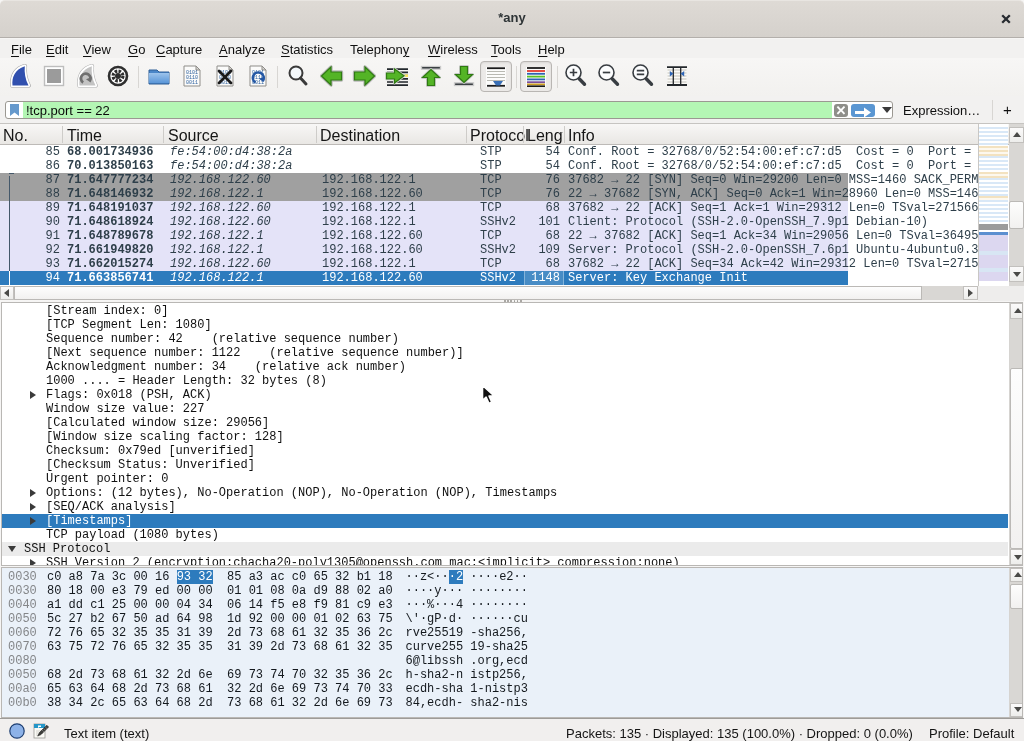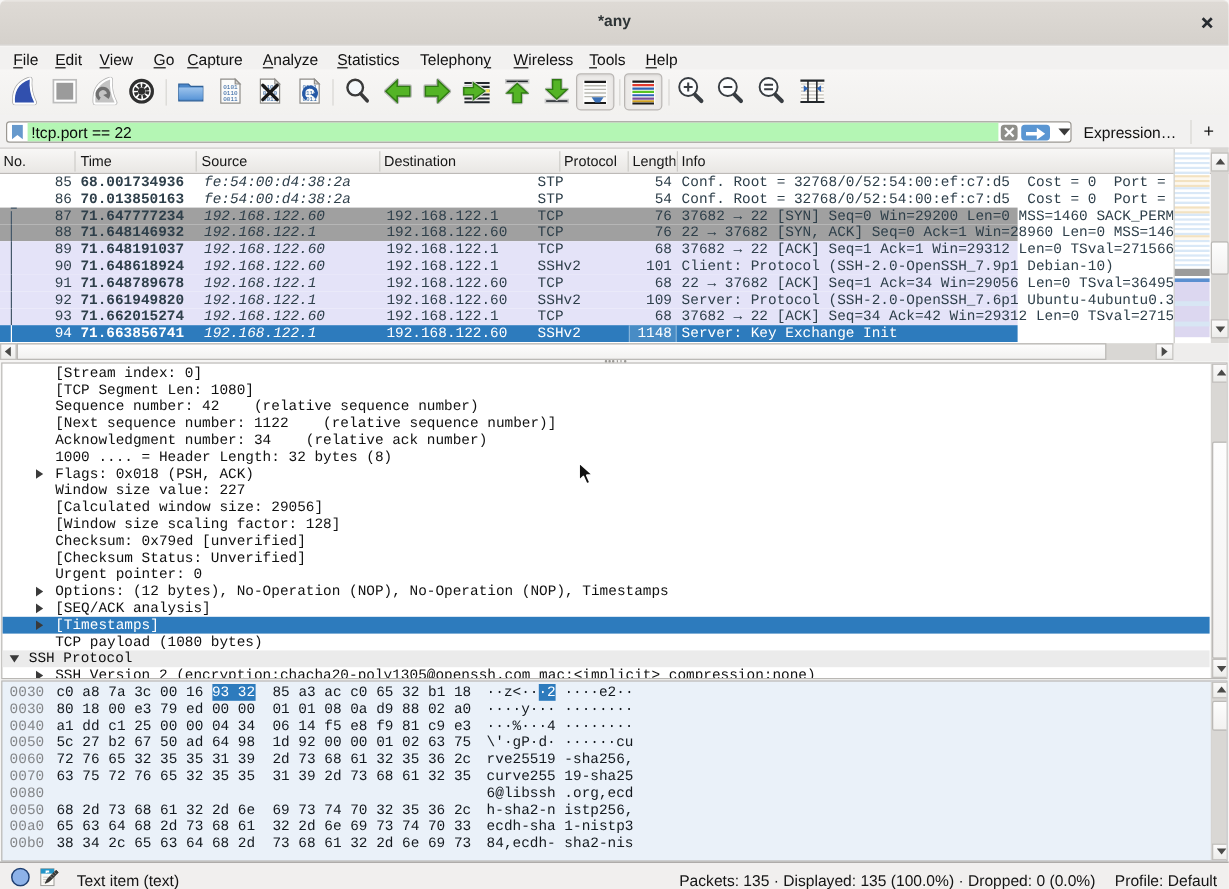--- a/index.html
+++ b/index.html
@@ -34,28 +34,28 @@
 #fxbtn { left:828px; top:1.5px; width:14px; height:13.5px; background:#8e8e89; border-radius:3px; color:#fff; font-size:13px; font-weight:bold; text-align:center; line-height:14px; }
 #fgobtn { left:845px; top:1.5px; width:24px; height:13.5px; background:#5a96d2; border-radius:3px; color:#fff; text-align:center; }
 #fcaret { left:876px; top:5px; width:0; height:0; border-left:5px solid transparent; border-right:5px solid transparent; border-top:6px solid #3a3a3a; }
 #fexpr { left:903px; top:7px; font-size:13px; color:#101010; }
 #fsep2 { left:992px; top:4px; width:1px; height:20px; background:#d8d6d3; }
 #fplus { left:1003px; top:5px; font-size:15px; color:#101010; }
 
 
 #plist { left:0; top:123px; width:1024px; height:177px; background:#fff; border-top:1px solid #c6c4c1; }
 #phead { left:0; top:0; width:1024px; height:21px; background:linear-gradient(#f8f7f6,#e9e7e4); border-bottom:1px solid #bdbab7; }
-.hcol { position:absolute; top:3px; font-size:12px; color:#161616; white-space:nowrap; overflow:hidden; }
+.hcol { position:absolute; top:3px; font-size:16px; color:#161616; white-space:nowrap; overflow:hidden; }
 .hdiv { position:absolute; top:2px; width:1px; height:17px; background:#ceccc9; }
 .prow { position:absolute; left:0; width:848px; height:14px; font-size:12px; line-height:14px; white-space:pre; color:#2e3f4a; }
 .prow span { position:absolute; top:0; }
 .c-time { left:67px;font-weight:bold; }
 .c-src { left:170px;font-style:italic; }
 .c-dst { left:322px; }
-.c-proto { left:448px;font-family:Liberation Mono, monospace; }
+.c-proto { left:480px;font-family:Liberation Mono, monospace; }
 .c-info { left:568px; }
 #minimap { left:978px; top:0; width:30px; height:164px; border-left:1px solid #c9c7c4; background:#fff; }
 #pvscroll { left:1009px; top:0; width:15px; height:164px; }
 #phscroll { left:0; top:162px; width:978px; height:14px; }
 
 
 .sb { background:#d9d7d4; }
 .sbtn { position:absolute; background:linear-gradient(#fbfafa,#ededeb); border:1px solid #c2c0bd; }
 .sthumb { position:absolute; background:linear-gradient(#fdfdfd,#f2f1f0); border:1px solid #bbb9b6; border-radius:2px; }
 .arr { position:absolute; width:0; height:0; }

